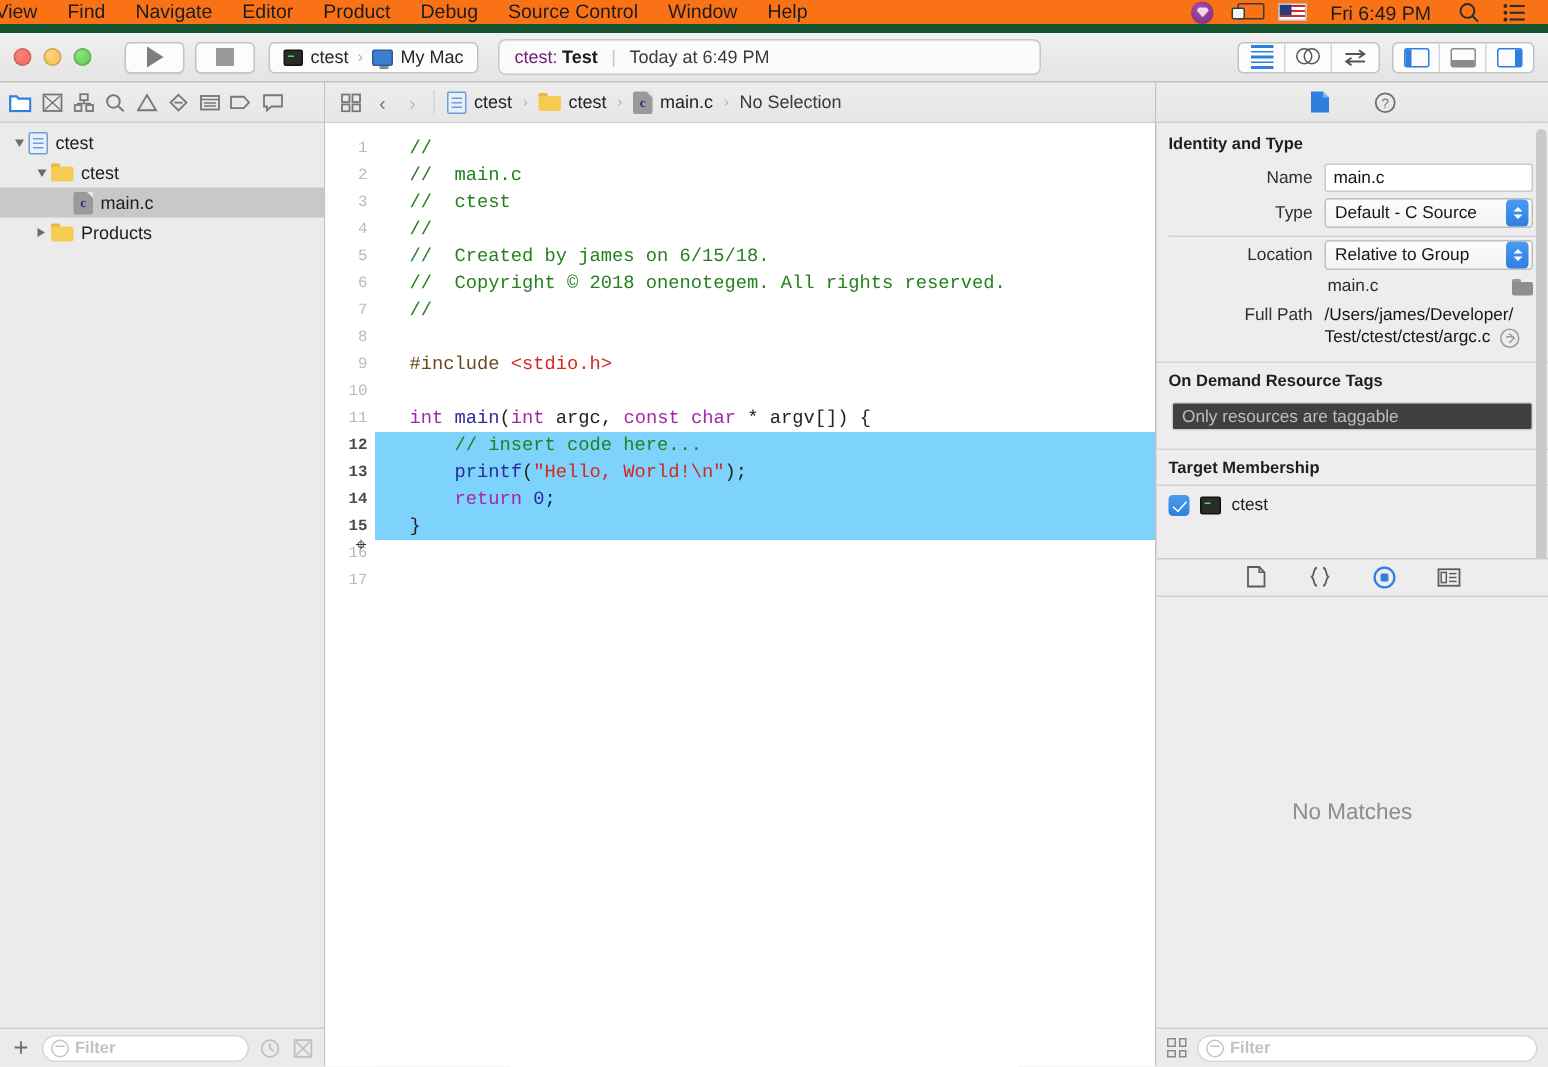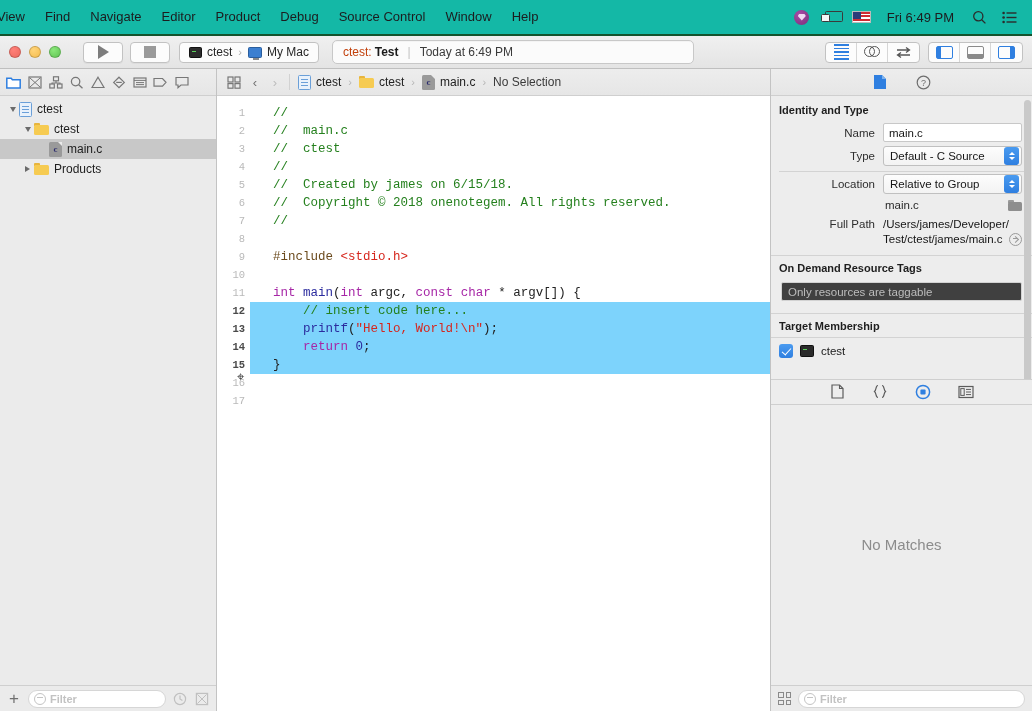--- a/index.html
+++ b/index.html
@@ -8,22 +8,22 @@
     font-family:"Liberation Sans", sans-serif;
     font-size:12px;
     color:#1a1a1a;
     background:#f2f2f2;
     -webkit-font-smoothing:antialiased;
   }
   .app { width:1032px; height:711px; display:flex; flex-direction:column; position:relative; }
 
   
   .menubar {
-    height:36px; background:#14b8a6; display:flex; align-items:center;
-    border-bottom:2px solid #14532d; padding-left:0; position:relative; z-index:30;
+    height:22px; background:#f97316; display:flex; align-items:center;
+    border-bottom:6px solid #14532d; padding-left:0; position:relative; z-index:30;
   }
   .menubar-left { display:flex; align-items:center; height:100%; }
   .menu-item {
     font-size:13px; color:#1c1c1e; padding:0 10px; line-height:22px; white-space:nowrap;
   }
   .menu-item.clipped { padding-left:0; margin-left:-3px; }
   .menubar-right { margin-left:auto; display:flex; align-items:center; padding-right:8px; gap:0; }
   .mb-icon { width:30px; height:22px; display:flex; align-items:center; justify-content:center; }
   .mb-time { font-size:13px; color:#1c1c1e; padding:0 10px; white-space:nowrap; }
   .gem {
@@ -75,21 +75,21 @@
   .term-ico { width:13px; height:11px; background:#2b2b2b; border-radius:1.5px; position:relative; border:1px solid #111;}
   .term-ico::after{content:"";position:absolute;left:2px;top:3px;width:4px;height:1.2px;background:#5bd05b;}
   .mac-ico { width:14px; height:11px; background:#3c7fd0; border:1px solid #2a5e9e; border-radius:1.5px; position:relative; }
   .mac-ico::after{content:"";position:absolute;left:4px;bottom:-3px;width:6px;height:2px;background:#8a8a8a;}
 
   .status-box {
     margin-left:13px; flex:0 0 362px; height:24px; background:#fbfbfb;
     border:1px solid #c8c8c8; border-radius:5px; display:flex; align-items:center;
     padding:0 10px; gap:0; box-shadow:inset 0 1px 1px rgba(0,0,0,.03);
   }
-  .st-proj { font-size:12px; color:#c2410c; }
+  .st-proj { font-size:12px; color:#701a75; }
   .st-state { font-size:12px; color:#1a1a1a; font-weight:bold; margin-left:3px; }
   .st-div { color:#c4c4c4; margin:0 9px; }
   .st-time { font-size:12px; color:#3a3a3a; }
 
   .tb-right { margin-left:auto; display:flex; align-items:center; gap:8px; }
   .seg {
     height:21px; background:#fcfcfc; border:1px solid #c2c2c2; border-radius:4px; display:flex;
     overflow:hidden;
   }
   .seg > div { width:31px; display:flex; align-items:center; justify-content:center; border-right:1px solid #d6d6d6; }
@@ -611,21 +611,21 @@
           <div class="fctl" style="display:flex;align-items:center;justify-content:space-between;">
             <span class="sub-val">main.c</span>
             <span class="folder-gray"></span>
           </div>
         </div>
         <div class="frow" style="align-items:flex-start;padding-top:3px;">
           <div class="flabel" style="padding-top:1px;">Full Path</div>
           <div class="fctl">
             <div class="fullpath">/Users/james/Developer/</div>
             <div class="path-line2">
-              <div class="fullpath">Test/ctest/james/main.c</div>
+              <div class="fullpath">Test/ctest/ctest/argc.c</div>
               <div class="circ-arrow"></div>
             </div>
           </div>
         </div>
 
         <div class="hsep" style="margin-top:6px;"></div>
         <div class="sec-title">On Demand Resource Tags</div>
         <div class="odr-field">Only resources are taggable</div>
 
         <div class="hsep" style="margin-top:12px;"></div>

